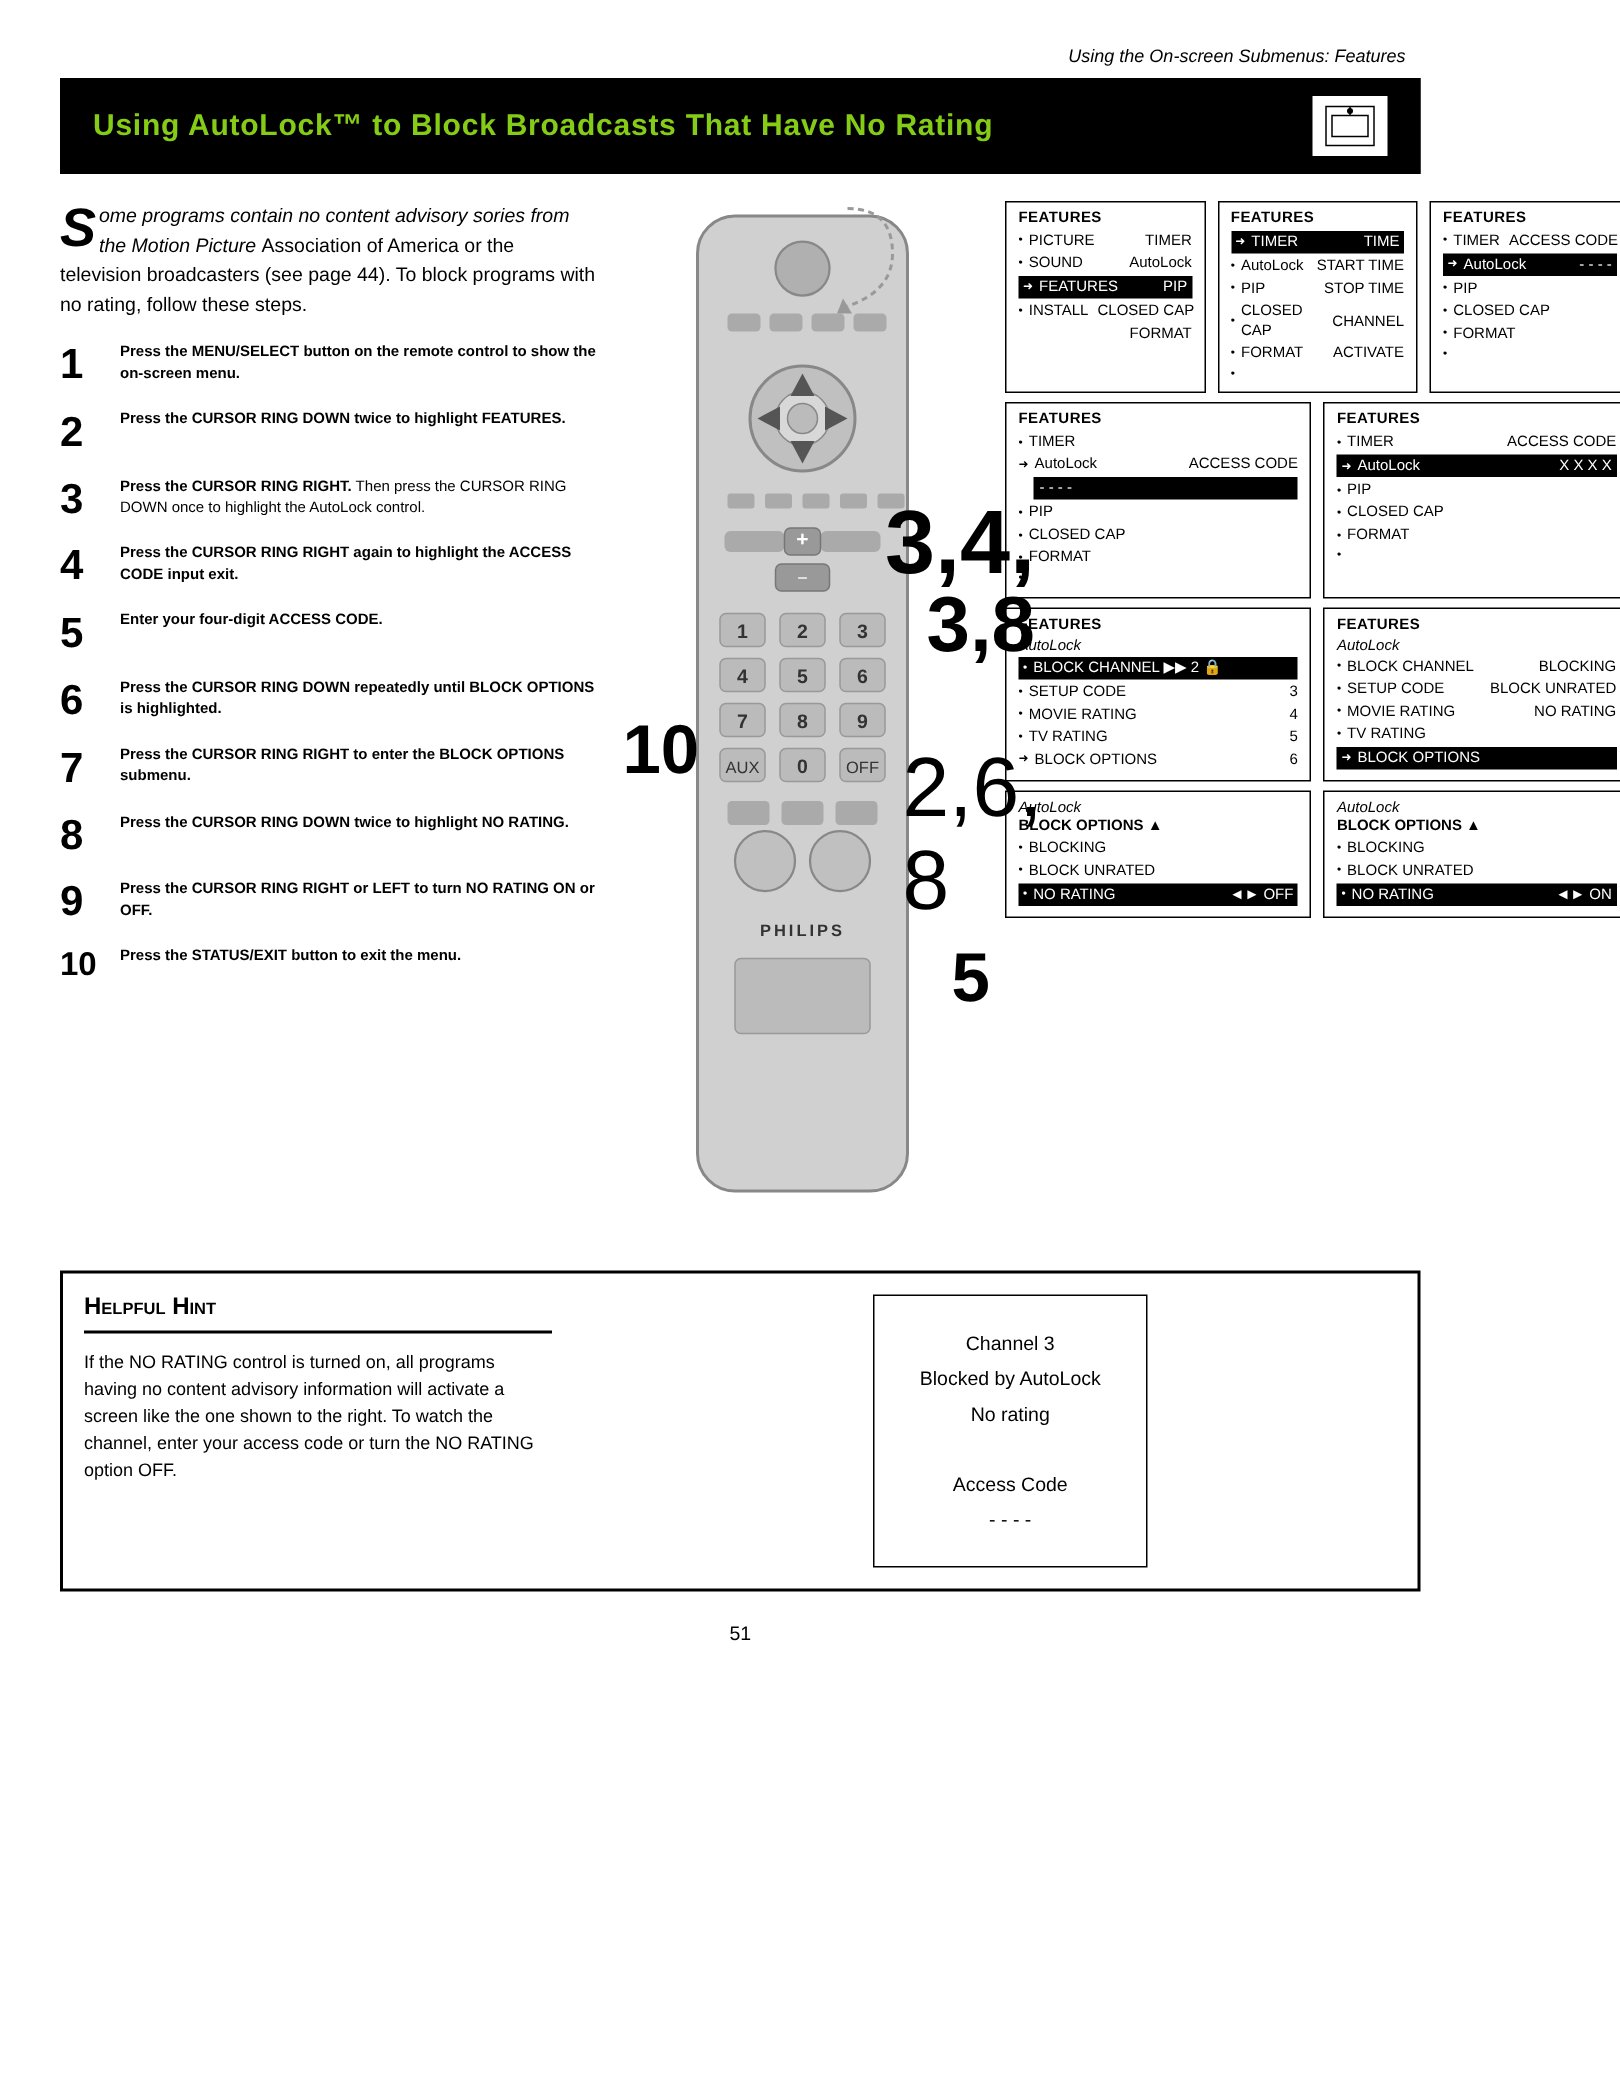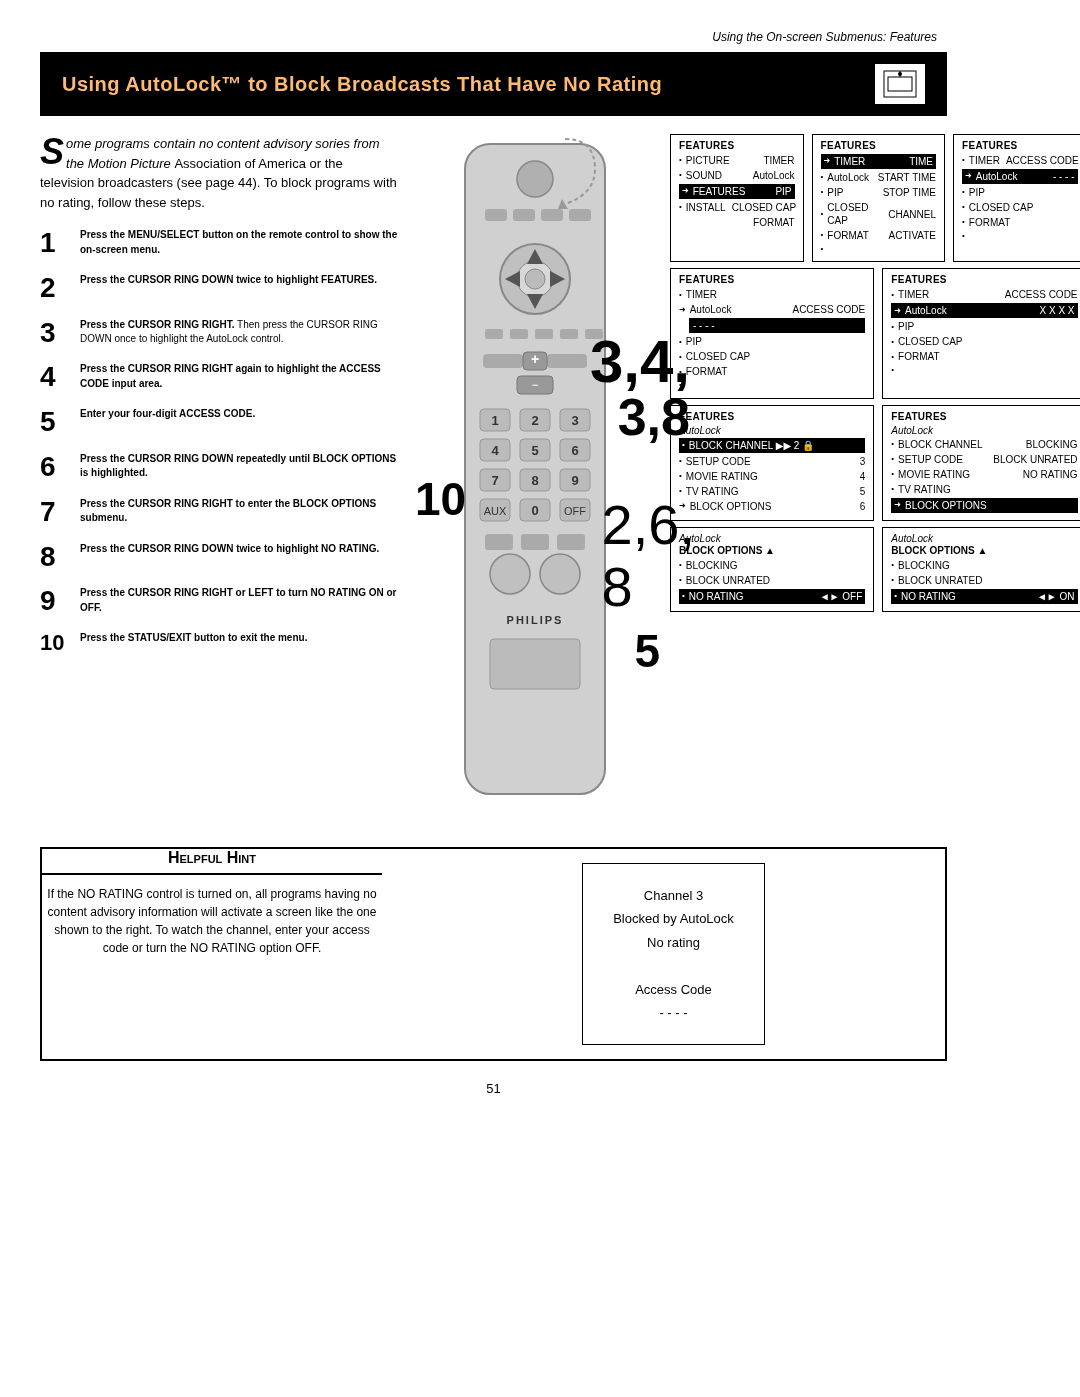--- a/index.html
+++ b/index.html
@@ -25,21 +25,21 @@
       text-align: right;
       font-size: 12px;
       font-style: italic;
       margin-bottom: 8px;
       padding-right: 10px;
     }
 
     
     .title-box {
       background: #000;
-      color: #fdba74;
+      color: #84cc16;
       padding: 10px 20px;
       display: flex;
       align-items: center;
       justify-content: space-between;
       margin-bottom: 18px;
       border: 2px solid #000;
     }
 
     .title-box .title-text {
       font-size: 20px;
@@ -187,21 +187,21 @@
     
     .helpful-hint {
       border: 2px solid #000;
       margin-top: 30px;
       display: flex;
       gap: 20px;
     }
 
     .hint-left {
       width: 340px;
-      text-align: center;
+      padding: 14px;
     }
 
     .hint-title {
       font-size: 16px;
       font-weight: bold;
       font-variant: small-caps;
       border-bottom: 2px solid #000;
       padding-bottom: 6px;
       margin-bottom: 10px;
     }
@@ -289,21 +289,21 @@
         <div class="step">
           <div class="step-num">3</div>
           <div class="step-text">
             <strong>Press the CURSOR RING RIGHT.</strong> Then press the CURSOR RING DOWN once to highlight the AutoLock control.
           </div>
         </div>
 
         <div class="step">
           <div class="step-num">4</div>
           <div class="step-text">
-            <strong>Press the CURSOR RING RIGHT again to highlight the ACCESS CODE input area.</strong>
+            <strong>Press the CURSOR RING RIGHT again to highlight the ACCESS CODE input exit.</strong>
           </div>
         </div>
 
         <div class="step">
           <div class="step-num">5</div>
           <div class="step-text">
             <strong>Enter your four-digit ACCESS CODE.</strong>
           </div>
         </div>
 

